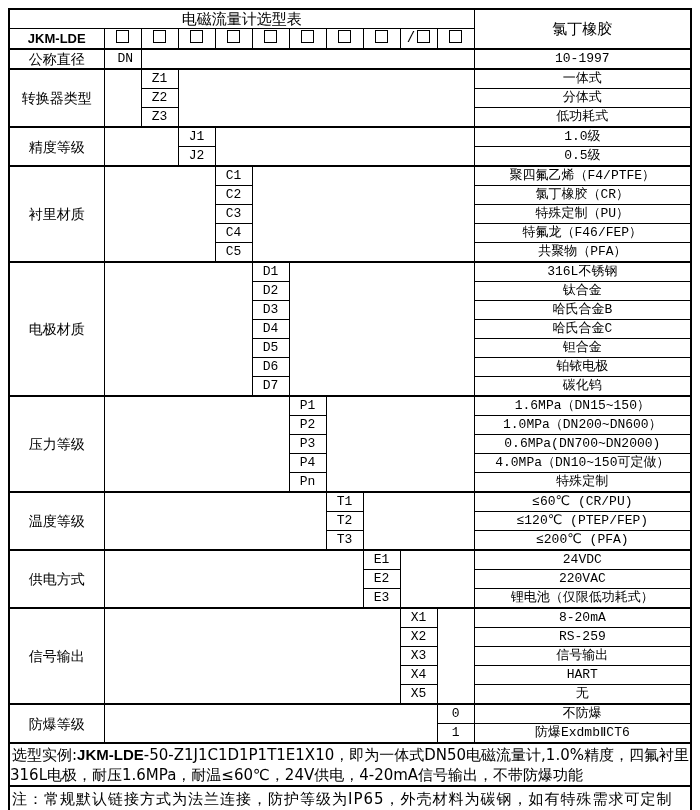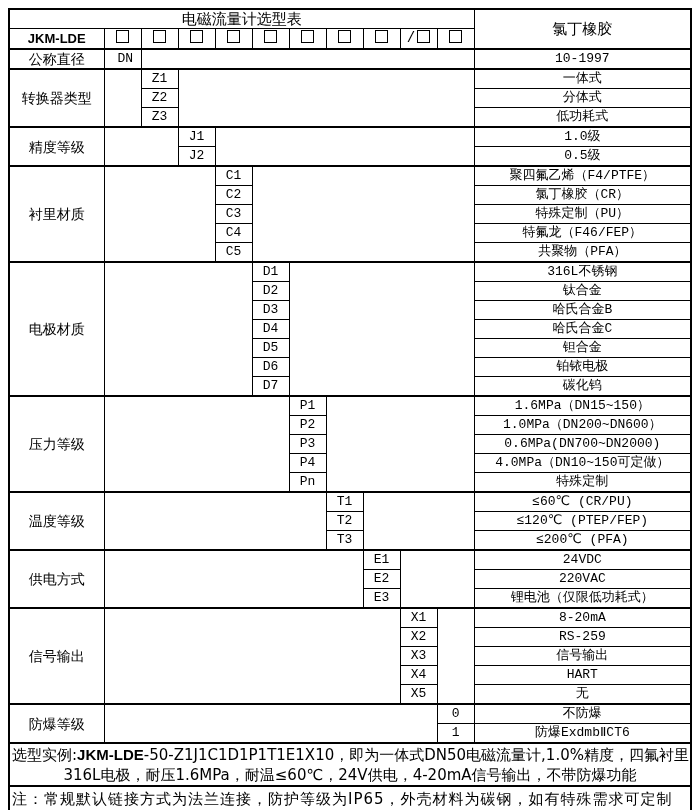--- a/index.html
+++ b/index.html
@@ -47,21 +47,21 @@
     background: #fff;
   }
   .slash { margin-right: 2px; font-size: 14px; }
   td.example {
     height: 41px; line-height: 20px;
     font-size: 15px; white-space: nowrap;
     font-family: "DejaVu Sans", sans-serif;
   }
   td.example b { font-family: "Liberation Sans", "DejaVu Sans", sans-serif; }
   .ex-line1 { text-align: left; padding-left: 2px; }
-  .ex-line2 { text-align: center; }
+  .ex-line2 { text-align: left; }
   td.note-cell {
     height: 24px; line-height: 24px;
     text-align: left; padding-left: 2px;
     font-size: 15px; letter-spacing: 1px;
     font-family: "DejaVu Sans", sans-serif;
   }
 </style>
 </head>
 <body>
 

